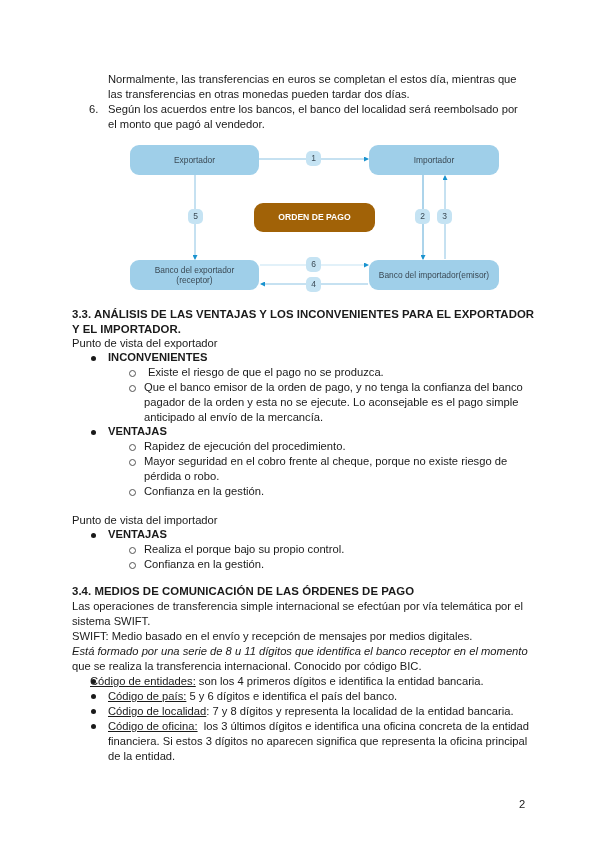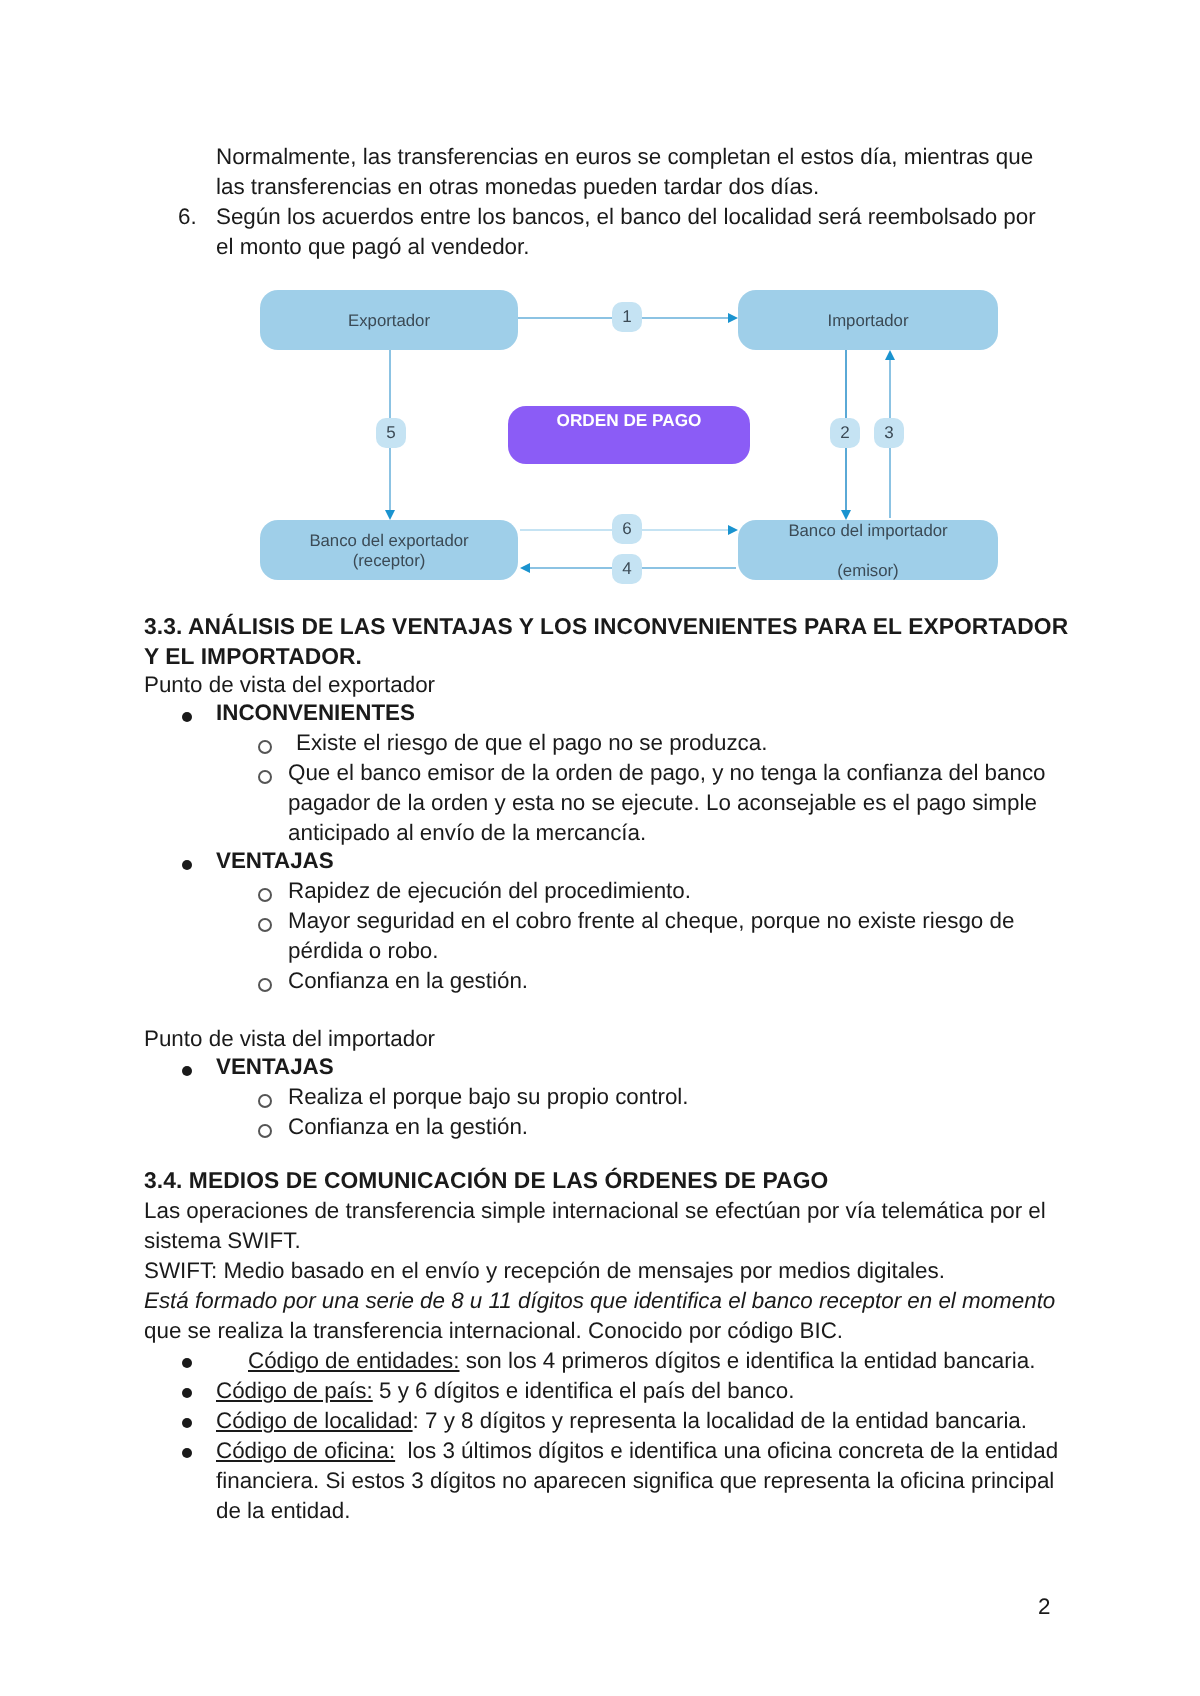--- a/index.html
+++ b/index.html
@@ -9,22 +9,22 @@
   .bold { font-weight: bold; }
   .h { font-weight: bold; font-size: 11.4px; letter-spacing: 0.05px; }
   .u { text-decoration: underline; }
   .circ { position: absolute; width: 5px; height: 5px; border: 1px solid #555; border-radius: 50%; }
   .dot { position: absolute; width: 5px; height: 5px; background: #1a1a1a; border-radius: 50%; }
 
   
   .box { position: absolute; background: #9fcfe9; border-radius: 9px; color: #3b4a55;
          font-size: 8.4px; text-align: center; display: flex; align-items: center; justify-content: center;
          line-height: 10px; }
-  .order { position: absolute; background: #8b5cf6; border-radius: 9px; color: #ffffff;
-           font-size: 8.6px; font-weight: bold; display: flex; align-items: flex-start; justify-content: center; }
+  .order { position: absolute; background: #a16207; border-radius: 9px; color: #ffffff;
+           font-size: 8.6px; font-weight: bold; display: flex; align-items: center; justify-content: center; }
   .num { position: absolute; width: 15px; height: 15px; background: #c5e3f3; border-radius: 5px;
          font-size: 8.5px; color: #3b4a55; display: flex; align-items: center; justify-content: center; }
   svg.lines { position: absolute; left: 0; top: 0; }
 </style>
 </head>
 <body>
 
 <div class="p" style="left:108px;top:72px;">Normalmente, las transferencias en euros se completan el estos día, mientras que</div>
 <div class="p" style="left:108px;top:87px;">las transferencias en otras monedas pueden tardar dos días.</div>
 <div class="p" style="left:89px;top:102px;">6.</div>
@@ -58,21 +58,21 @@
   <div class="box" style="left:369px;top:145px;width:130px;height:30px;">
     <span>Importador</span>
   </div>
   <div class="order" style="left:254px;top:203px;width:121px;height:29px;">
     <span>ORDEN DE PAGO</span>
   </div>
   <div class="box" style="left:130px;top:260px;width:129px;height:30px;flex-direction:column;">
     <span>Banco del exportador</span>
     <span>(receptor)</span>
   </div>
-  <div class="box" style="left:369px;top:260px;width:130px;height:30px;flex-direction:column;justify-content:space-between;">
+  <div class="box" style="left:369px;top:260px;width:130px;height:30px;flex-direction:row;">
     <span>Banco del importador</span>
     <span>(emisor)</span>
   </div>
 
   <div class="num" style="left:306px;top:151px;">1</div>
   <div class="num" style="left:415px;top:209px;">2</div>
   <div class="num" style="left:437px;top:209px;">3</div>
   <div class="num" style="left:306px;top:277px;">4</div>
   <div class="num" style="left:188px;top:209px;">5</div>
   <div class="num" style="left:306px;top:257px;">6</div>
@@ -112,21 +112,21 @@
 <div class="p" style="left:144px;top:557px;">Confianza en la gestión.</div>
 
 <div class="p h" style="left:72px;top:584px;">3.4. MEDIOS DE COMUNICACIÓN DE LAS ÓRDENES DE PAGO</div>
 <div class="p" style="left:72px;top:599px;">Las operaciones de transferencia simple internacional se efectúan por vía telemática por el</div>
 <div class="p" style="left:72px;top:614px;">sistema SWIFT.</div>
 <div class="p" style="left:72px;top:629px;">SWIFT: Medio basado en el envío y recepción de mensajes por medios digitales.</div>
 <div class="p" style="left:72px;top:644px;font-style:italic;">Está formado por una serie de 8 u 11 dígitos que identifica el banco receptor en el momento</div>
 <div class="p" style="left:72px;top:659px;">que se realiza la transferencia internacional. Conocido por código BIC.</div>
 
 <div class="dot" style="left:91px;top:679px;"></div>
-<div class="p" style="left:124px;top:674px;"><span class="u">Código de entidades:</span><span> son los 4 primeros dígitos e identifica la entidad bancaria.</span></div>
+<div class="p" style="left:90px;top:674px;"><span class="u">Código de entidades:</span><span> son los 4 primeros dígitos e identifica la entidad bancaria.</span></div>
 <div class="dot" style="left:91px;top:694px;"></div>
 <div class="p" style="left:108px;top:689px;"><span class="u">Código de país:</span><span> 5 y 6 dígitos e identifica el país del banco.</span></div>
 <div class="dot" style="left:91px;top:709px;"></div>
 <div class="p" style="left:108px;top:704px;"><span class="u">Código de localidad</span><span>: 7 y 8 dígitos y representa la localidad de la entidad bancaria.</span></div>
 <div class="dot" style="left:91px;top:724px;"></div>
 <div class="p" style="left:108px;top:719px;white-space:pre;"><span class="u">Código de oficina:</span><span>  los 3 últimos dígitos e identifica una oficina concreta de la entidad</span></div>
 <div class="p" style="left:108px;top:734px;">financiera. Si estos 3 dígitos no aparecen significa que representa la oficina principal</div>
 <div class="p" style="left:108px;top:749px;">de la entidad.</div>
 
 <div class="p" style="left:519px;top:797px;">2</div>

